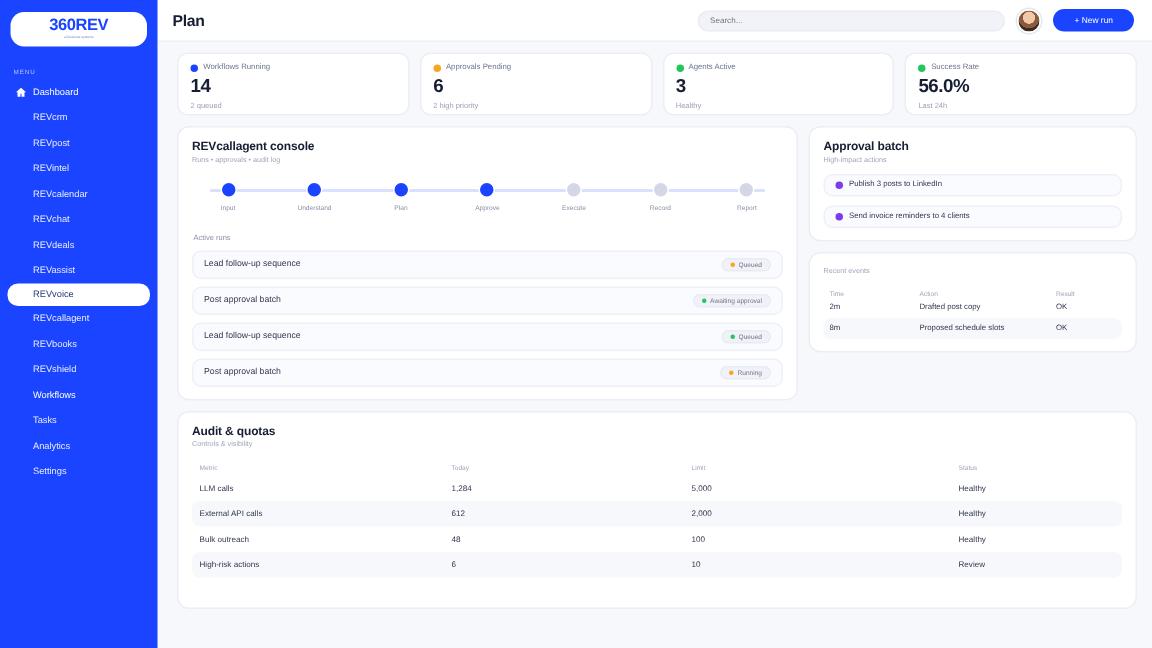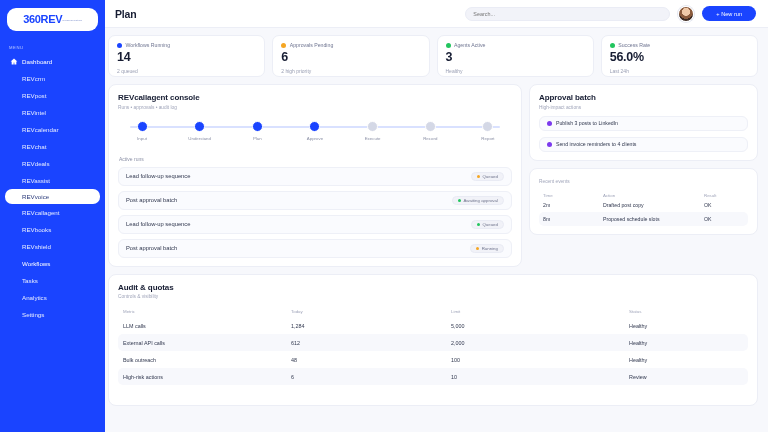--- a/index.html
+++ b/index.html
@@ -18,21 +18,21 @@
     flex: 0 0 105px;
     position: relative;
     overflow: hidden;
     padding: 6px 0 0 0;
   }
   .logo-wrap {
     margin: 2px 7px 0 7px;
     background: #ffffff;
     border-radius: 9px;
     height: 23px;
-    display: flex; flex-direction: row;
+    display: flex; flex-direction: column;
     align-items: center; justify-content: center;
   }
   .logo-text {
     font-size: 11px; font-weight: bold;
     color: #1a44ff; letter-spacing: -0.3px;
     line-height: 1;
   }
   .logo-sub {
     font-size: 2.2px; color: #7a8cc9; line-height: 1; margin-top: 1px;
   }
@@ -88,21 +88,21 @@
     flex: 0 0 16px;
   }
   .new-run-btn {
     background: #1a44ff; color: #ffffff;
     height: 15px; border-radius: 8px; border: none;
     font-size: 5.6px; padding: 0 14px;
     display: flex; align-items: center; gap: 2px;
     font-family: "Liberation Sans", sans-serif; cursor: pointer;
   }
 
-  .content { flex: 1; padding: 7px 10px 0 3px; overflow: hidden; }
+  .content { flex: 1; padding: 7px 10px 0 13px; overflow: hidden; }
 
   
   .kpi-row { display: flex; gap: 7px; margin-bottom: 7px; }
   .kpi-card {
     flex: 1; background: #ffffff; border: 1px solid #eceef6;
     border-radius: 7px; padding: 6px 8px 7px 8px; height: 42px;
   }
   .kpi-head { display: flex; align-items: center; gap: 3.5px; }
   .dot { width: 5px; height: 5px; border-radius: 50%; flex: 0 0 5px; }
   .kpi-label { font-size: 5.2px; color: #6f7591; }

